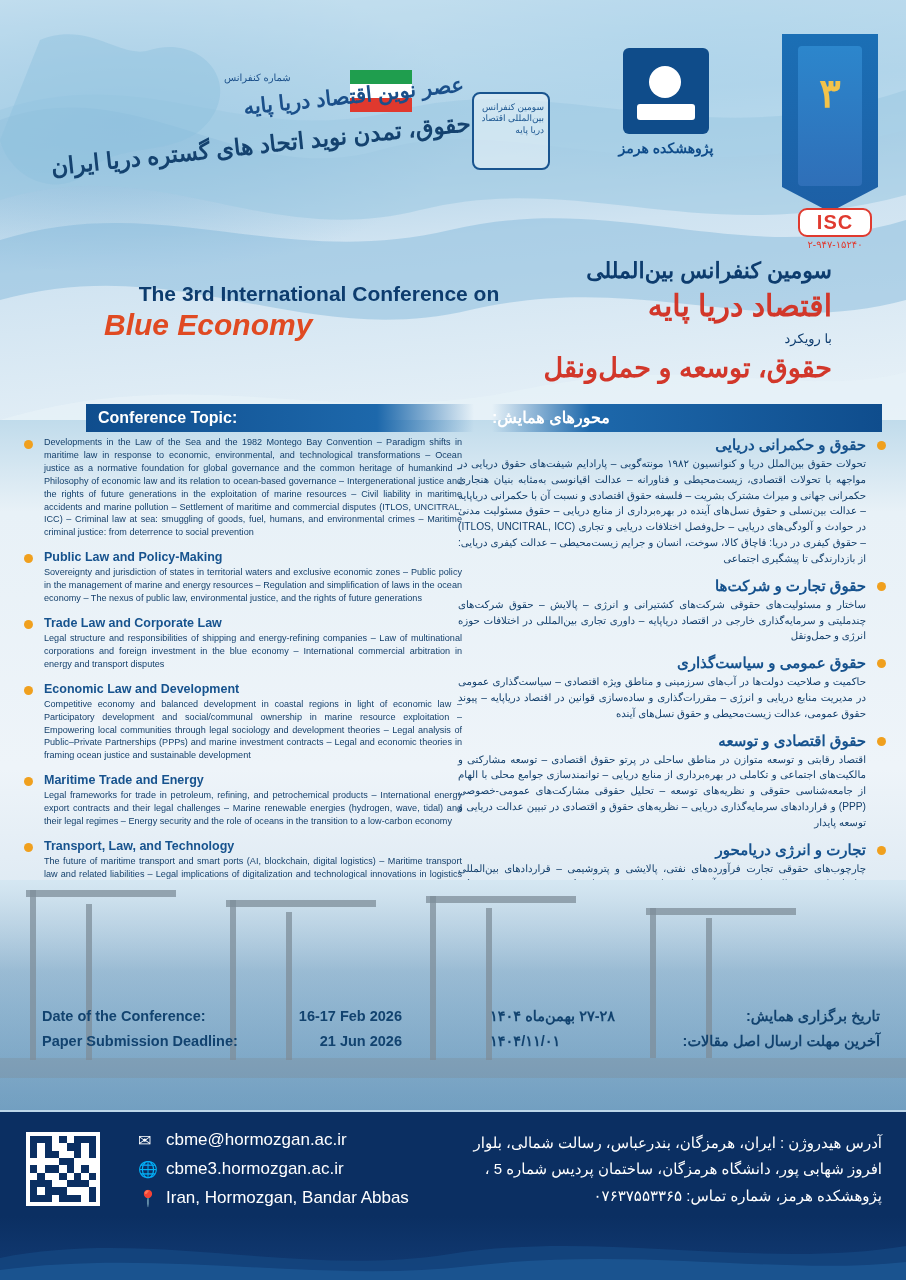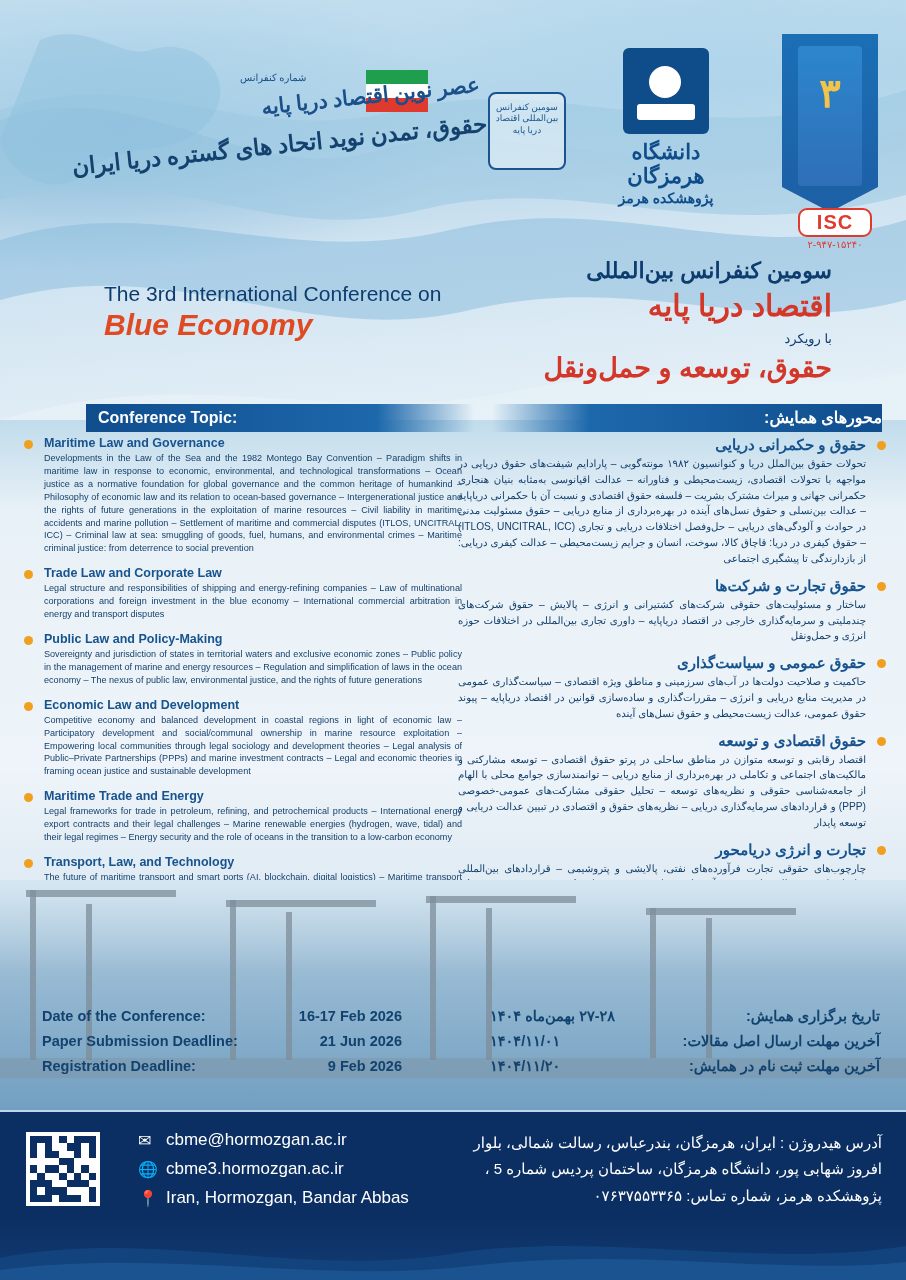--- a/index.html
+++ b/index.html
@@ -65,22 +65,22 @@
     background: linear-gradient(180deg, #2c86cc, #2f6fb8);
     border-radius: 4px;
   }
   .ribbon .rib-glyph {
     position: absolute; left: 0; right: 0; top: 36px; text-align: center;
     color: #f3c34a; font-size: 40px; font-weight: bold;
   }
 
   
   .calligraphy {
-    position: absolute; left: 236px; top: 66px; width: 330px; height: 150px;
-    direction: rtl; text-align: center; font-family: Liberation Serif, serif;
+    position: absolute; left: 220px; top: 66px; width: 330px; height: 150px;
+    direction: rtl; text-align: right;
   }
   .calligraphy .seal {
     position: absolute; right: 0; top: 26px; width: 78px; height: 78px;
     border: 2px solid #19548f; border-radius: 8px; background: rgba(255,255,255,0.45);
     color: #19548f; font-size: 9px; line-height: 1.25; padding: 8px 4px;
   }
   .calligraphy .cal-line1 {
     position: absolute; right: 86px; top: 18px; color: #1a4f8a; font-size: 21px;
     font-weight: bold; transform: rotate(-6deg); white-space: nowrap;
   }
@@ -94,21 +94,21 @@
   .flag {
     position: absolute; left: 130px; top: 4px; width: 62px; height: 42px;
   }
   .flag div { height: 14px; }
   .flag .g { background: #1f9e4e; }
   .flag .w { background: #ffffff; }
   .flag .r { background: #e0392e; }
 
   
   .en-title { position: absolute; left: 104px; top: 282px; width: 430px; }
-  .en-l1 { color: #0d3c6e; font-size: 21px; font-weight: normal; }
+  .en-l1 { color: #0d3c6e; font-size: 21px; font-weight: bold; text-align: center; }
   .en-l2 { color: #e04a22; font-size: 30px; font-style: italic; font-weight: bold; margin-top: 2px; }
   .en-l3 { color: #0d3c6e; font-size: 16px; font-style: italic; margin-top: 6px; padding-left: 34px; }
   .en-l4 { color: #0d3c6e; font-size: 21px; font-style: italic; font-weight: bold; margin-top: 1px; padding-left: 42px; }
 
   
   .fa-title { position: absolute; right: 74px; top: 258px; width: 420px; direction: rtl; text-align: right; }
   .fa-l1 { color: #0d3c6e; font-size: 22px; font-weight: bold; }
   .fa-l2 { color: #d2372a; font-size: 30px; font-weight: bold; margin-top: 4px; }
   .fa-l3 { color: #0d3c6e; font-size: 13px; margin-top: 8px; }
   .fa-l4 { color: #d2372a; font-size: 27px; font-weight: bold; margin-top: 6px; }
@@ -116,21 +116,21 @@
   
   .bar-en {
     position: absolute; left: 86px; top: 404px; width: 388px; height: 28px;
     background: linear-gradient(90deg, #0f4d8d 0%, #1d68ab 75%, rgba(29,104,171,0) 100%);
     color: #fff; font-weight: bold; font-size: 16px; line-height: 28px; padding-left: 12px;
   }
   .bar-fa {
     position: absolute; right: 24px; top: 404px; width: 390px; height: 28px;
     background: linear-gradient(270deg, #0f4d8d 0%, #1d68ab 75%, rgba(29,104,171,0) 100%);
     color: #fff; font-weight: bold; font-size: 16px; line-height: 28px; padding-right: 0;
-    text-align: right; direction: rtl;
+    text-align: left; direction: rtl;
   }
 
   
   .col-en { position: absolute; left: 22px; top: 436px; width: 440px; }
   .col-fa { position: absolute; right: 18px; top: 436px; width: 430px; direction: rtl; text-align: right; }
 
   .topic { position: relative; padding-left: 22px; margin-bottom: 11px; }
   .topic .dot {
     position: absolute; left: 2px; top: 4px; width: 9px; height: 9px; border-radius: 50%;
     background: #f0a01e;
@@ -207,21 +207,20 @@
     </svg>
   </div>
 
   <div class="ribbon">
     <div class="rib-inner"></div>
     <div class="rib-glyph">۳</div>
   </div>
 
   <div class="hormozgan-logo">
     <div class="hz-mark"></div>
-    <div class="hz-name">دانشگاه هرمزگان</div>
     <div class="hz-sub">پژوهشکده هرمز</div>
   </div>
 
   <div class="isc-badge">
     <div class="isc-box">ISC</div>
     <div class="isc-code">۲-۹۴۷-۱۵۲۴۰</div>
   </div>
 
   <div class="calligraphy">
     <div class="flag">
@@ -246,32 +245,31 @@
     <div class="fa-l3">با رویکرد</div>
     <div class="fa-l4">حقوق، توسعه و حمل‌ونقل</div>
   </div>
 
   <div class="bar-en">Conference Topic:</div>
   <div class="bar-fa">محورهای همایش:</div>
 
   <div class="col-en">
     <div class="topic">
       <span class="dot"></span>
-      <h3>Maritime Law and Governance</h3>
       <p>Developments in the Law of the Sea and the 1982 Montego Bay Convention – Paradigm shifts in maritime law in response to economic, environmental, and technological transformations – Ocean justice as a normative foundation for global governance and the common heritage of humankind – Philosophy of economic law and its relation to ocean-based governance – Intergenerational justice and the rights of future generations in the exploitation of marine resources – Civil liability in maritime accidents and marine pollution – Settlement of maritime and commercial disputes (ITLOS, UNCITRAL, ICC) – Criminal law at sea: smuggling of goods, fuel, humans, and environmental crimes – Maritime criminal justice: from deterrence to social prevention</p>
+    </div>
+    <div class="topic">
+      <span class="dot"></span>
+      <h3>Public Law and Policy-Making</h3>
+      <p>Sovereignty and jurisdiction of states in territorial waters and exclusive economic zones – Public policy in the management of marine and energy resources – Regulation and simplification of laws in the ocean economy – The nexus of public law, environmental justice, and the rights of future generations</p>
     </div>
     <div class="topic">
       <span class="dot"></span>
       <h3>Trade Law and Corporate Law</h3>
       <p>Legal structure and responsibilities of shipping and energy-refining companies – Law of multinational corporations and foreign investment in the blue economy – International commercial arbitration in energy and transport disputes</p>
-    </div>
-    <div class="topic">
-      <span class="dot"></span>
-      <h3>Public Law and Policy-Making</h3>
-      <p>Sovereignty and jurisdiction of states in territorial waters and exclusive economic zones – Public policy in the management of marine and energy resources – Regulation and simplification of laws in the ocean economy – The nexus of public law, environmental justice, and the rights of future generations</p>
     </div>
     <div class="topic">
       <span class="dot"></span>
       <h3>Economic Law and Development</h3>
       <p>Competitive economy and balanced development in coastal regions in light of economic law – Participatory development and social/communal ownership in marine resource exploitation – Empowering local communities through legal sociology and development theories – Legal analysis of Public–Private Partnerships (PPPs) and marine investment contracts – Legal and economic theories in framing ocean justice and sustainable development</p>
     </div>
     <div class="topic">
       <span class="dot"></span>
       <h3>Maritime Trade and Energy</h3>
       <p>Legal frameworks for trade in petroleum, refining, and petrochemical products – International energy export contracts and their legal challenges – Marine renewable energies (hydrogen, wave, tidal) and their legal regimes – Energy security and the role of oceans in the transition to a low-carbon economy</p>
@@ -340,27 +338,20 @@
       <div class="dr-fa-val">۲۷-۲۸ بهمن‌ماه ۱۴۰۴</div>
       <div class="dr-fa-label">تاریخ برگزاری همایش:</div>
     </div>
     <div class="date-row">
       <div class="dr-en-label">Paper Submission Deadline:</div>
       <div class="dr-en-val">21 Jun 2026</div>
       <div class="dr-spacer"></div>
       <div class="dr-fa-val">۱۴۰۴/۱۱/۰۱</div>
       <div class="dr-fa-label">آخرین مهلت ارسال اصل مقالات:</div>
     </div>
-    <div class="date-row">
-      <div class="dr-en-label">Registration Deadline:</div>
-      <div class="dr-en-val">9 Feb 2026</div>
-      <div class="dr-spacer"></div>
-      <div class="dr-fa-val">۱۴۰۴/۱۱/۲۰</div>
-      <div class="dr-fa-label">آخرین مهلت ثبت نام در همایش:</div>
-    </div>
   </div>
 
   <div class="footer">
 
     <div class="qr">
       <div class="qr-grid">
         <i class="on"></i>
           <i class="on"></i>
           <i class="on"></i>
           <i></i>

